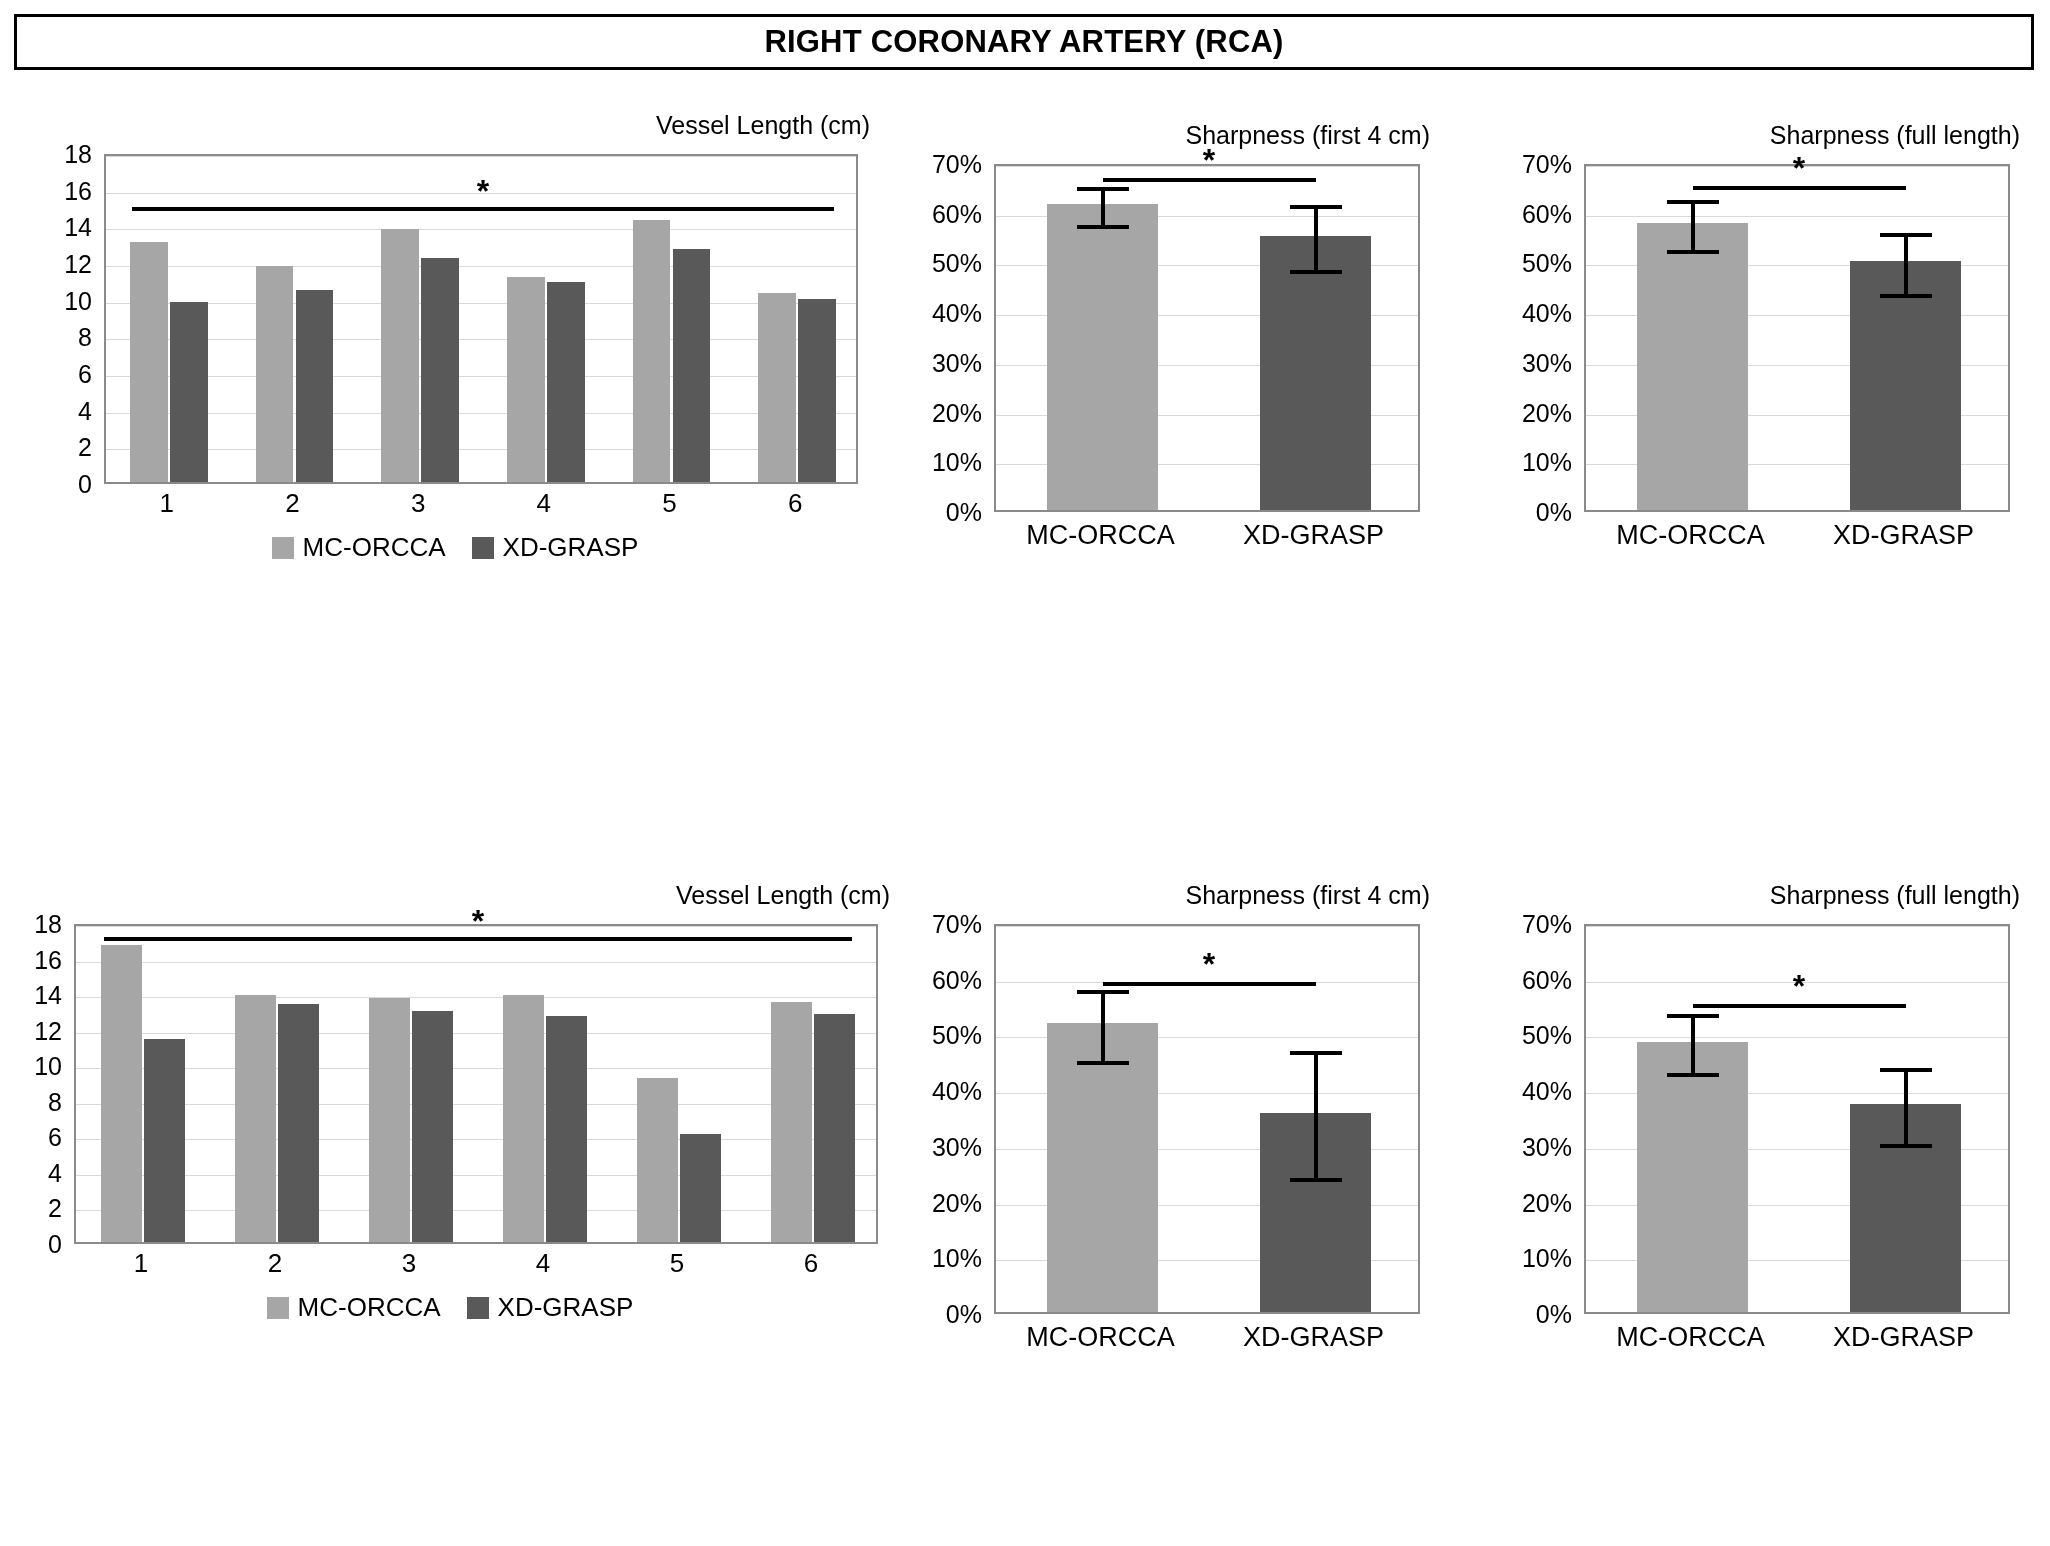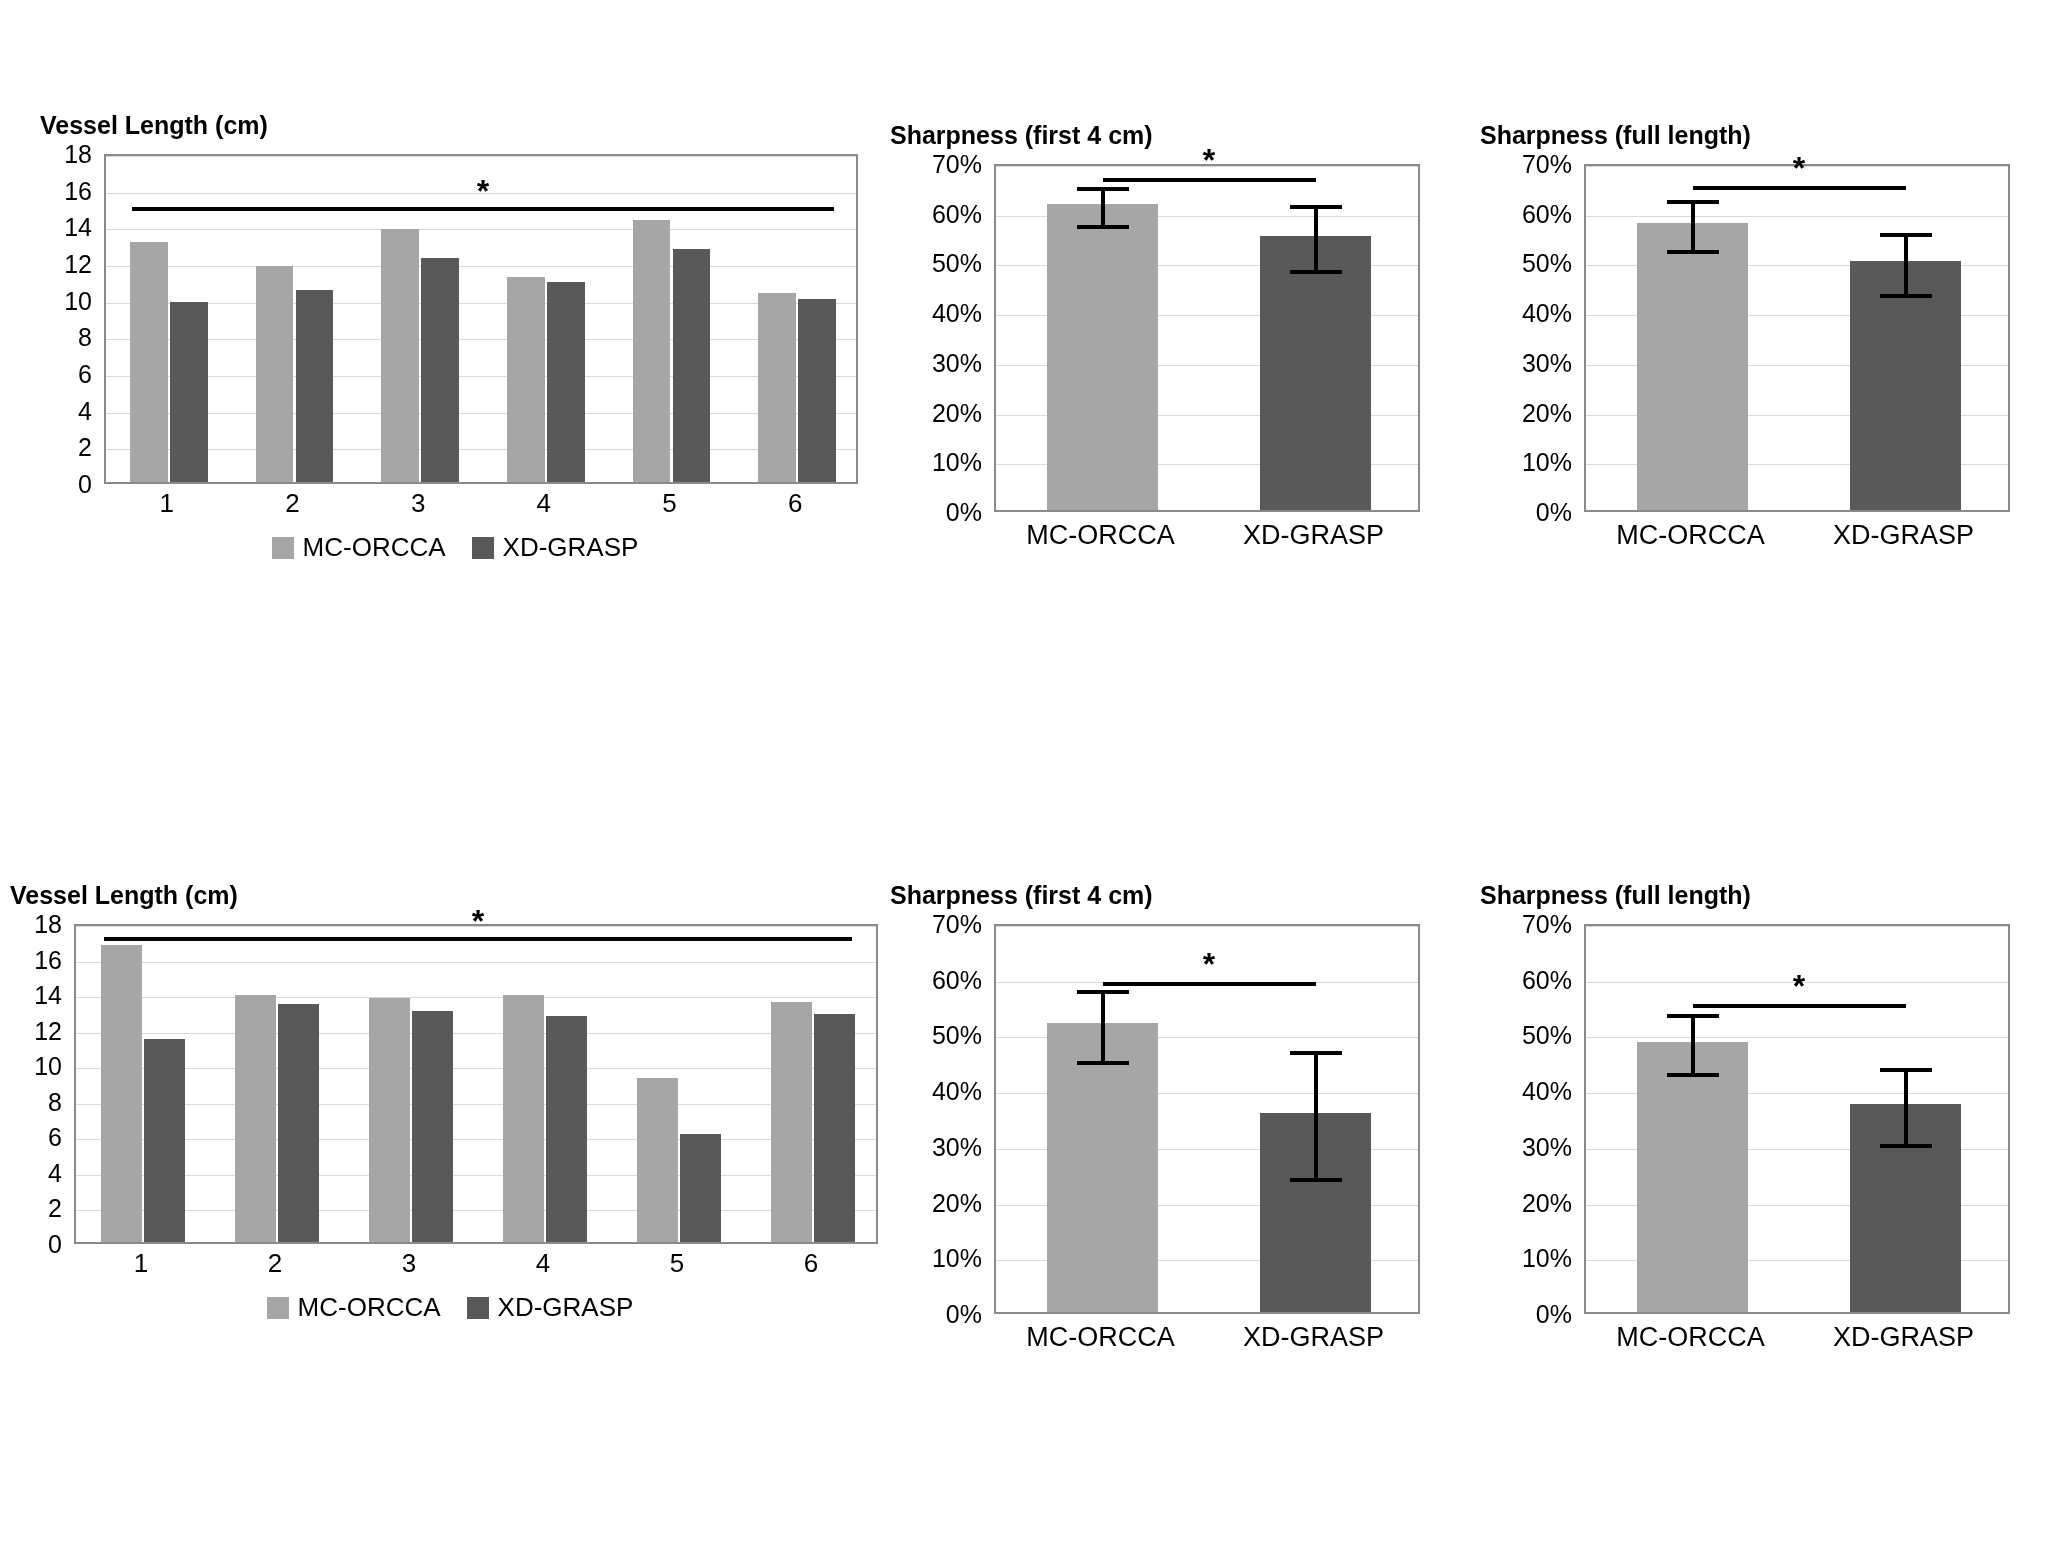--- a/index.html
+++ b/index.html
@@ -40,23 +40,23 @@
     letter-spacing: 0.2px;
   }
   #banner-rca { top: 14px; }
   #banner-lad { top: 790px; }
 
   
   .chart {
     position: absolute;
   }
   .chart-title {
-    text-align: left;
+    text-align: right;
     font-size: 25px;
-    font-weight: bold;
+    font-weight: normal;
     margin: 0;
     line-height: 1.2;
   }
   .plot-wrap {
     position: relative;
   }
   .y-axis-labels {
     position: absolute;
     left: 0;
     top: 0;
@@ -164,20 +164,23 @@
     transform: translateX(-50%);
     font-size: 27px;
     white-space: nowrap;
   }
 </style>
 </head>
 <body>
 
 <div class="page">
 
+  <div class="section-banner" id="banner-rca">
+    <span>RIGHT CORONARY ARTERY (RCA)</span>
+  </div>
 
   <div class="chart" id="chart-rca-vessel" style="left:40px; top:110px; width:830px;">
     <div class="chart-title">Vessel Length (cm)</div>
     <div class="plot-wrap" id="wrap-rca-vessel" style="height: 330px; margin-top: 14px;">
       <div class="y-axis-labels" id="yl-rca-vessel">
           <div class="ytick" style="top: 330px;">0</div>
           <div class="ytick" style="top: 293.333px;">2</div>
           <div class="ytick" style="top: 256.667px;">4</div>
           <div class="ytick" style="top: 220px;">6</div>
           <div class="ytick" style="top: 183.333px;">8</div>

